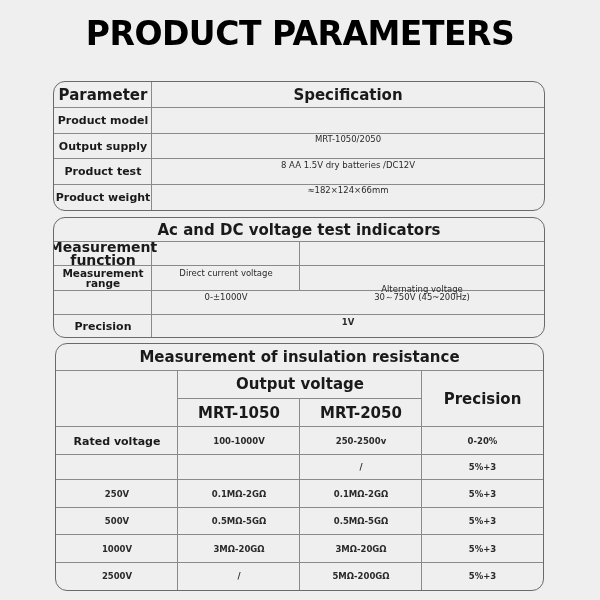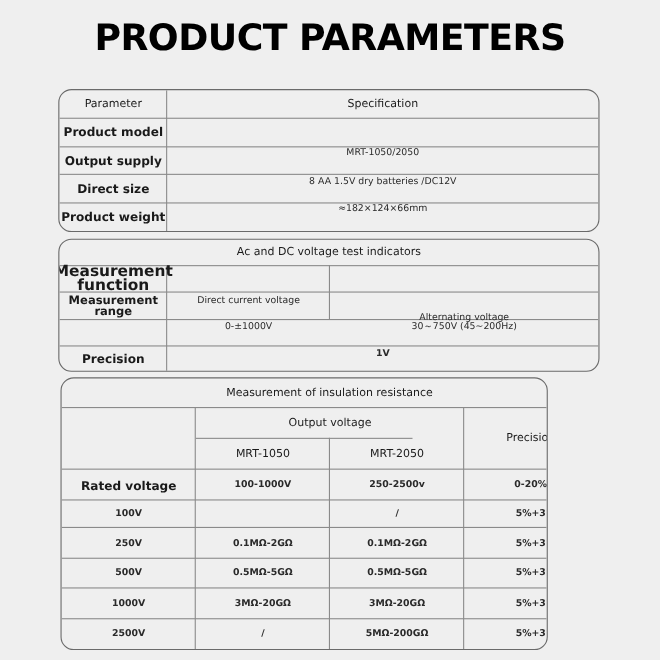--- a/index.html
+++ b/index.html
@@ -16,21 +16,21 @@
     background: #efefef;
   }
   .hl { position: absolute; left: 0; right: 0; height: 0; border-top: 1.2px solid #8a8a8a; }
   .vl { position: absolute; top: 0; width: 0; border-left: 1.2px solid #8a8a8a; }
   .cell {
     position: absolute; display: flex; align-items: center; justify-content: center; text-align: center;
     box-sizing: border-box; line-height: 1.0;
   }
   .b { font-weight: bold; font-size: 11px; color: #1a1a1a; }
   .n { font-size: 8.5px; color: #2a2a2a; margin-top: 19px; }
-  .h { font-weight: normal; font-size: 10px; }
+  .h { font-weight: bold; font-size: 15px; }
   .bs { font-weight: bold; font-size: 8.5px; color: #2a2a2a; }
 </style>
 </head>
 <body>
 
 <div class="title">PRODUCT PARAMETERS</div>
 
 <div class="tbl" style="left:53px; top:81px; width:492px; height:130px;">
   <div class="vl" style="left:97px; height:130px;"></div>
   <div class="hl" style="top:25px;"></div>
@@ -40,21 +40,21 @@
 
   <div class="cell h" style="left:0; top:0; width:98px; height:26px;">Parameter</div>
   <div class="cell h" style="left:98px; top:0; width:392px; height:26px;">Specification</div>
 
   <div class="cell b" style="left:0; top:26px; width:98px; height:25px;">Product model</div>
   <div class="cell n" style="left:98px; top:26px; width:392px; height:25px;">MRT-1050/2050</div>
 
   <div class="cell b" style="left:0; top:51px; width:98px; height:26px;">Output supply</div>
   <div class="cell n" style="left:98px; top:51px; width:392px; height:26px;">8 AA 1.5V dry batteries /DC12V</div>
 
-  <div class="cell b" style="left:0; top:77px; width:98px; height:25px;">Direct size</div>
+  <div class="cell b" style="left:0; top:77px; width:98px; height:25px;">Product test</div>
   <div class="cell n" style="left:98px; top:77px; width:392px; height:25px;">≈182×124×66mm</div>
 
   <div class="cell b" style="left:0; top:102px; width:98px; height:26px;">Product weight</div>
   <div class="cell n" style="left:98px; top:102px; width:392px; height:26px;">≈684g</div>
 </div>
 
 <div class="tbl" style="left:53px; top:217px; width:492px; height:121px;">
   <div class="hl" style="top:23px;"></div>
   <div class="hl" style="top:47px;"></div>
   <div class="hl" style="top:72px;"></div>
@@ -71,21 +71,21 @@
   <div class="cell b" style="left:0; top:48px; width:98px; height:25px; font-size:10.5px; line-height:0.95;">Measurement range</div>
   <div class="cell n" style="left:98px; top:48px; width:148px; height:25px;">0-±1000V</div>
   <div class="cell n" style="left:246px; top:48px; width:244px; height:25px;">30～750V (45~200Hz)</div>
 
   <div class="cell n" style="left:98px; top:73px; width:392px; height:24px;font-weight:bold;">1V</div>
 
   <div class="cell b" style="left:0; top:97px; width:98px; height:23px;">Precision</div>
   <div class="cell n" style="left:98px; top:97px; width:392px; height:23px;">2%+3</div>
 </div>
 
-<div class="tbl" style="left:55px; top:343px; width:443px; height:248px;">
+<div class="tbl" style="left:55px; top:343px; width:489px; height:248px;">
   <div class="hl" style="top:26px;"></div>
   <div class="hl" style="top:54px; left:122px; right:122px;"></div>
   <div class="hl" style="top:82px;"></div>
   <div class="hl" style="top:110px;"></div>
   <div class="hl" style="top:135px;"></div>
   <div class="hl" style="top:163px;"></div>
   <div class="hl" style="top:190px;"></div>
   <div class="hl" style="top:218px;"></div>
   <div class="vl" style="left:121px; top:26px; height:222px;"></div>
   <div class="vl" style="left:243px; top:54px; height:194px;"></div>
@@ -96,21 +96,20 @@
   <div class="cell h" style="left:122px; top:27px; width:244px; height:27px;">Output voltage</div>
   <div class="cell h" style="left:366px; top:27px; width:121px; height:56px;">Precision</div>
   <div class="cell h" style="left:122px; top:55px; width:122px; height:28px;">MRT-1050</div>
   <div class="cell h" style="left:244px; top:55px; width:122px; height:28px;">MRT-2050</div>
 
   <div class="cell b" style="left:0; top:83px; width:122px; height:28px;">Rated voltage</div>
   <div class="cell bs" style="left:122px; top:83px; width:122px; height:28px;">100-1000V</div>
   <div class="cell bs" style="left:244px; top:83px; width:122px; height:28px;">250-2500v</div>
   <div class="cell bs" style="left:366px; top:83px; width:121px; height:28px;">0-20%</div>
 
-  <div class="cell bs" style="left:0; top:111px; width:122px; height:25px;">100V</div>
   <div class="cell bs" style="left:244px; top:111px; width:122px; height:25px;">/</div>
   <div class="cell bs" style="left:366px; top:111px; width:121px; height:25px;">5%+3</div>
 
   <div class="cell bs" style="left:0; top:136px; width:122px; height:28px;">250V</div>
   <div class="cell bs" style="left:122px; top:136px; width:122px; height:28px;">0.1MΩ-2GΩ</div>
   <div class="cell bs" style="left:244px; top:136px; width:122px; height:28px;">0.1MΩ-2GΩ</div>
   <div class="cell bs" style="left:366px; top:136px; width:121px; height:28px;">5%+3</div>
 
   <div class="cell bs" style="left:0; top:164px; width:122px; height:27px;">500V</div>
   <div class="cell bs" style="left:122px; top:164px; width:122px; height:27px;">0.5MΩ-5GΩ</div>

